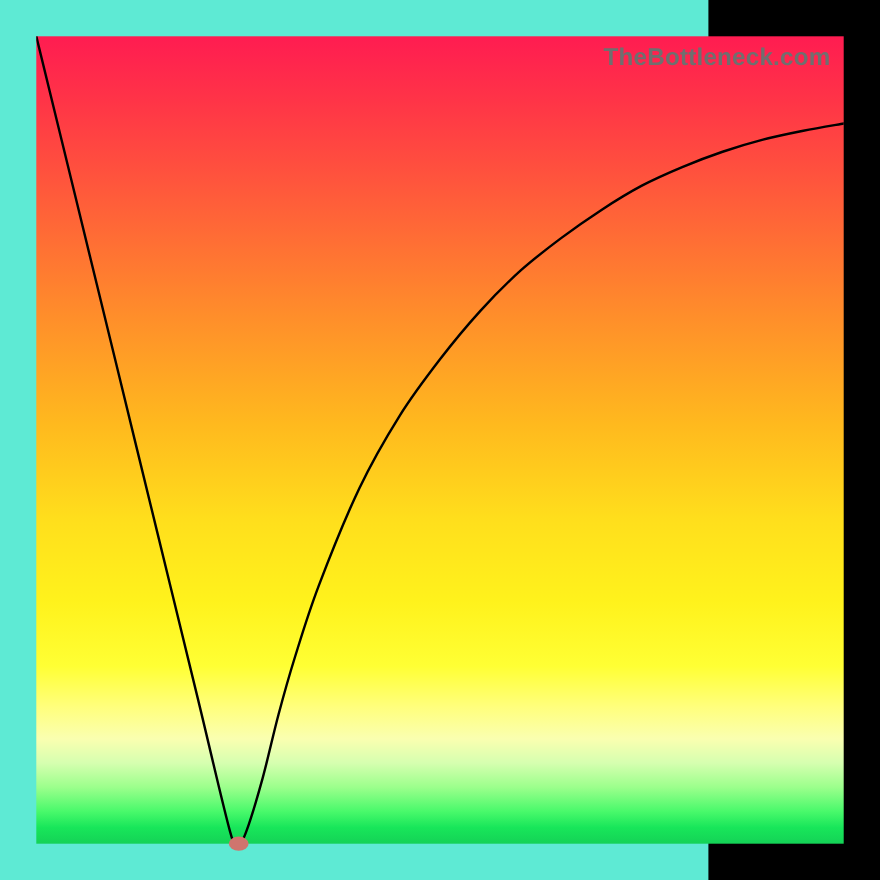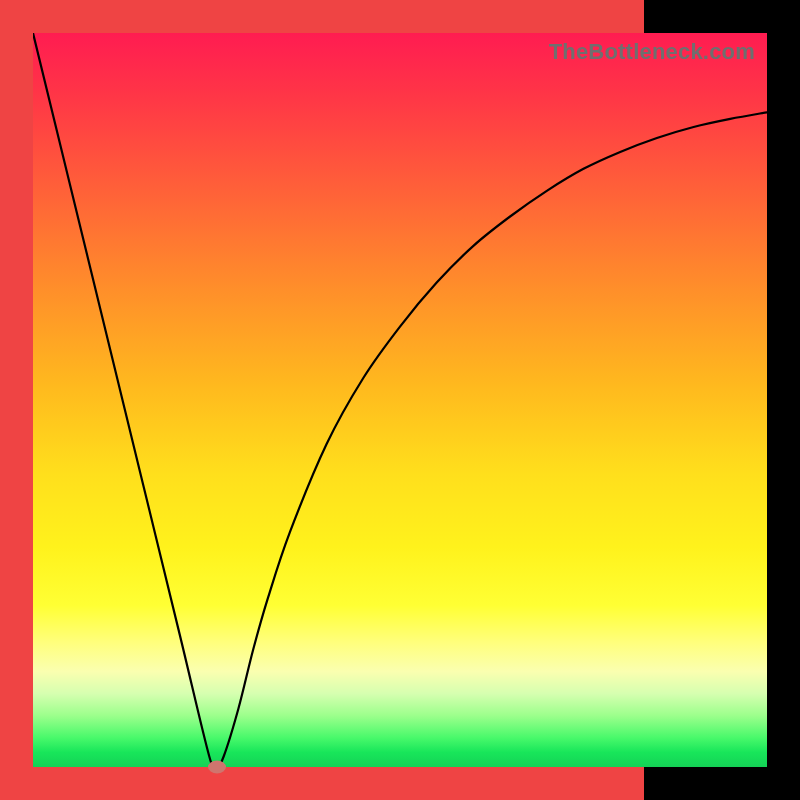--- a/index.html
+++ b/index.html
@@ -8,21 +8,21 @@
     width: 800px;
     height: 800px;
     background: #000;
     overflow: hidden;
     font-family: Arial, Helvetica, sans-serif;
   }
   .frame {
     position: relative;
     width: 644px;
     height: 800px;
-    background: #ef4444;
+    background: #5eead4;
   }
   .plot-area {
     position: absolute;
     left: 33px;
     top: 33px;
     width: 734px;
     height: 734px;
     background: linear-gradient(to bottom,
       #ff1c51 0%,
       #ff3447 8%,

